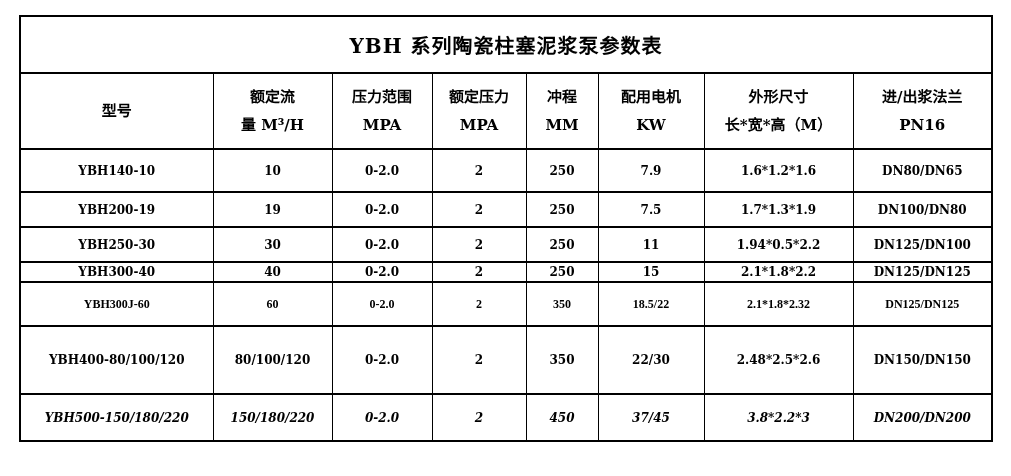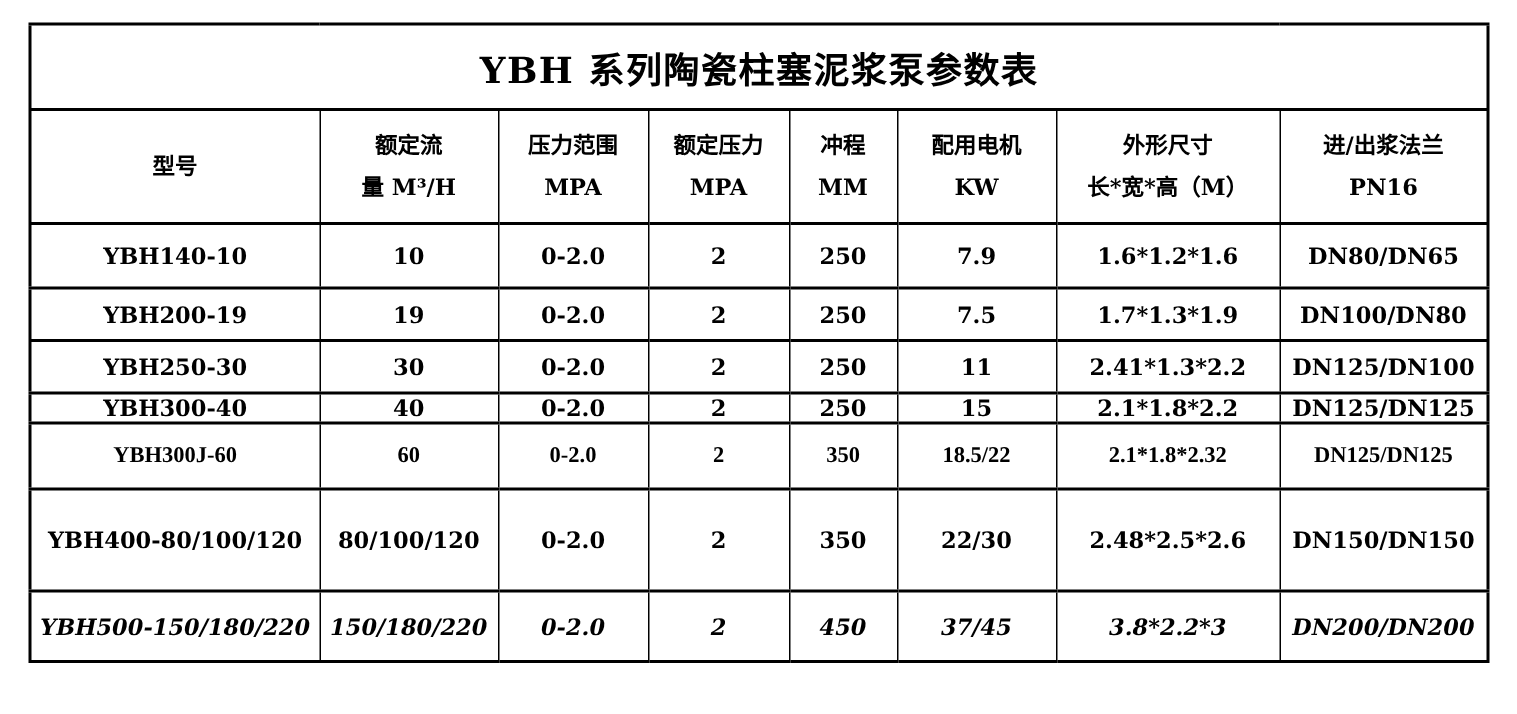--- a/index.html
+++ b/index.html
@@ -34,31 +34,31 @@
   tr.r-title  { height: 57px; }
   tr.r-head   { height: 76px; padding-left: 24px; }
   tr.r1 { height: 43px; }
   tr.r2 { height: 35px; }
   tr.r3 { height: 35px; }
   tr.r4 { height: 20px; }
   tr.r5 { height: 44px; font-family: Liberation Serif, serif; }
   tr.r6 { height: 68px; }
   tr.r7 { height: 47px; font-style: italic; }
   td.title-cell {
-    font-size: 24px;
+    font-size: 20px;
     letter-spacing: 1px;
   }
   th {
     font-size: 15px;
     font-weight: bold;
   }
   th .hl { display: block; line-height: 28px; }
   th .hl:empty { display: none; }
   td.data-cell {
-    font-size: 15px;
+    font-size: 12px;
   }
 </style>
 </head>
 <body>
 
 <table class="params">
   <colgroup>
     <col style="width:193px">
       <col style="width:119px">
       <col style="width:100px">
@@ -131,21 +131,21 @@
     <td class="data-cell">DN100/DN80</td>
   </tr>
 
   <tr class="r3">
     <td class="data-cell">YBH250-30</td>
     <td class="data-cell">30</td>
     <td class="data-cell">0-2.0</td>
     <td class="data-cell">2</td>
     <td class="data-cell">250</td>
     <td class="data-cell">11</td>
-    <td class="data-cell">2.41*1.3*2.2</td>
+    <td class="data-cell">1.94*0.5*2.2</td>
     <td class="data-cell">DN125/DN100</td>
   </tr>
 
   <tr class="r4">
     <td class="data-cell">YBH300-40</td>
     <td class="data-cell">40</td>
     <td class="data-cell">0-2.0</td>
     <td class="data-cell">2</td>
     <td class="data-cell">250</td>
     <td class="data-cell">15</td>

